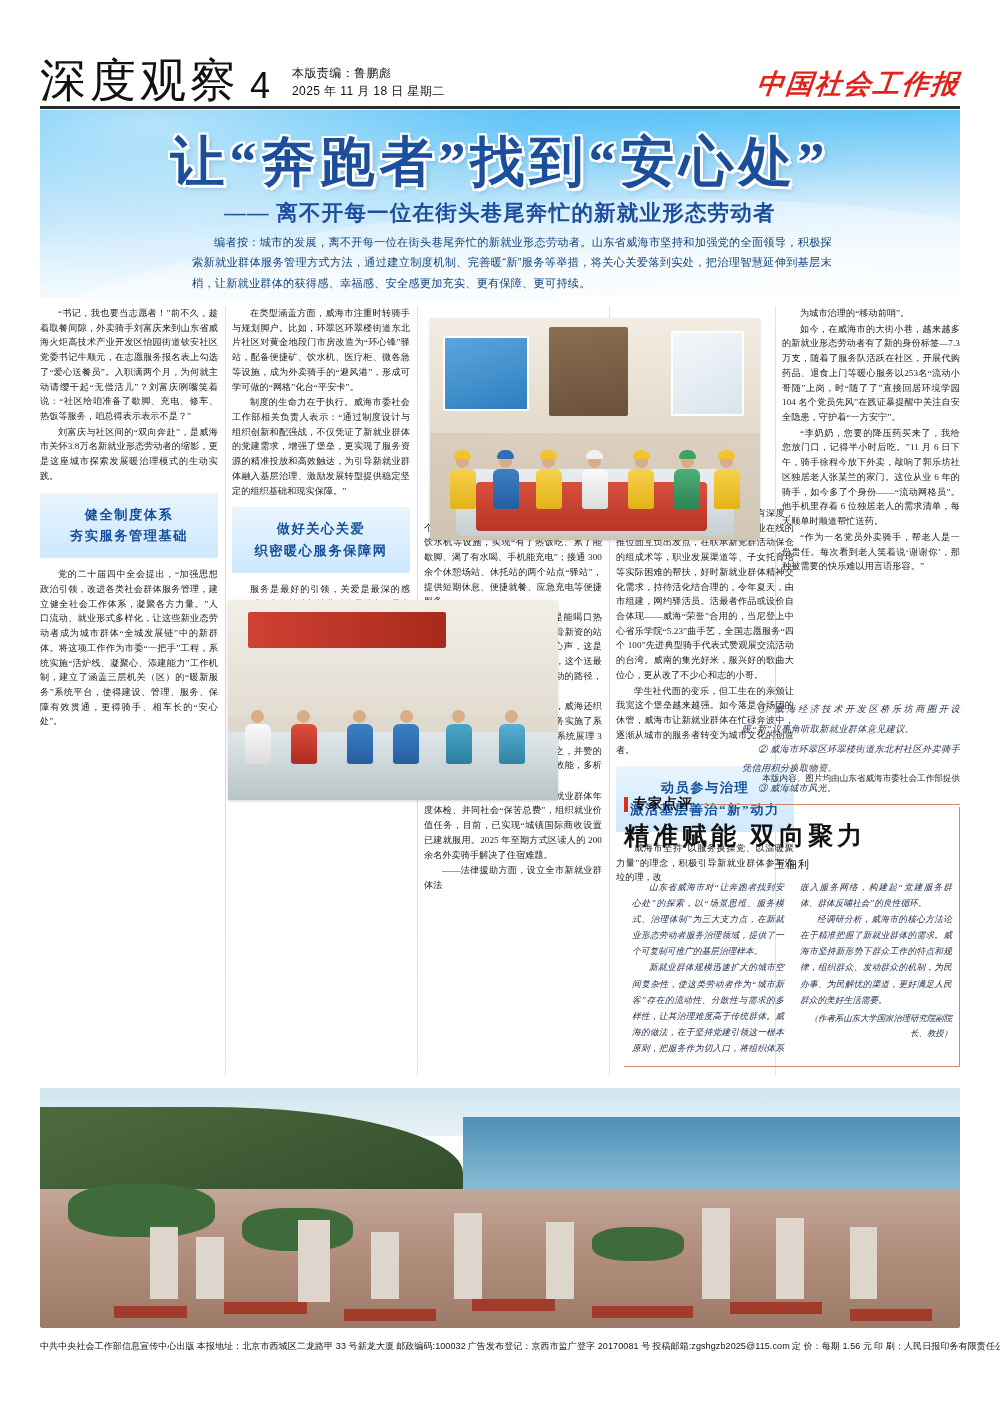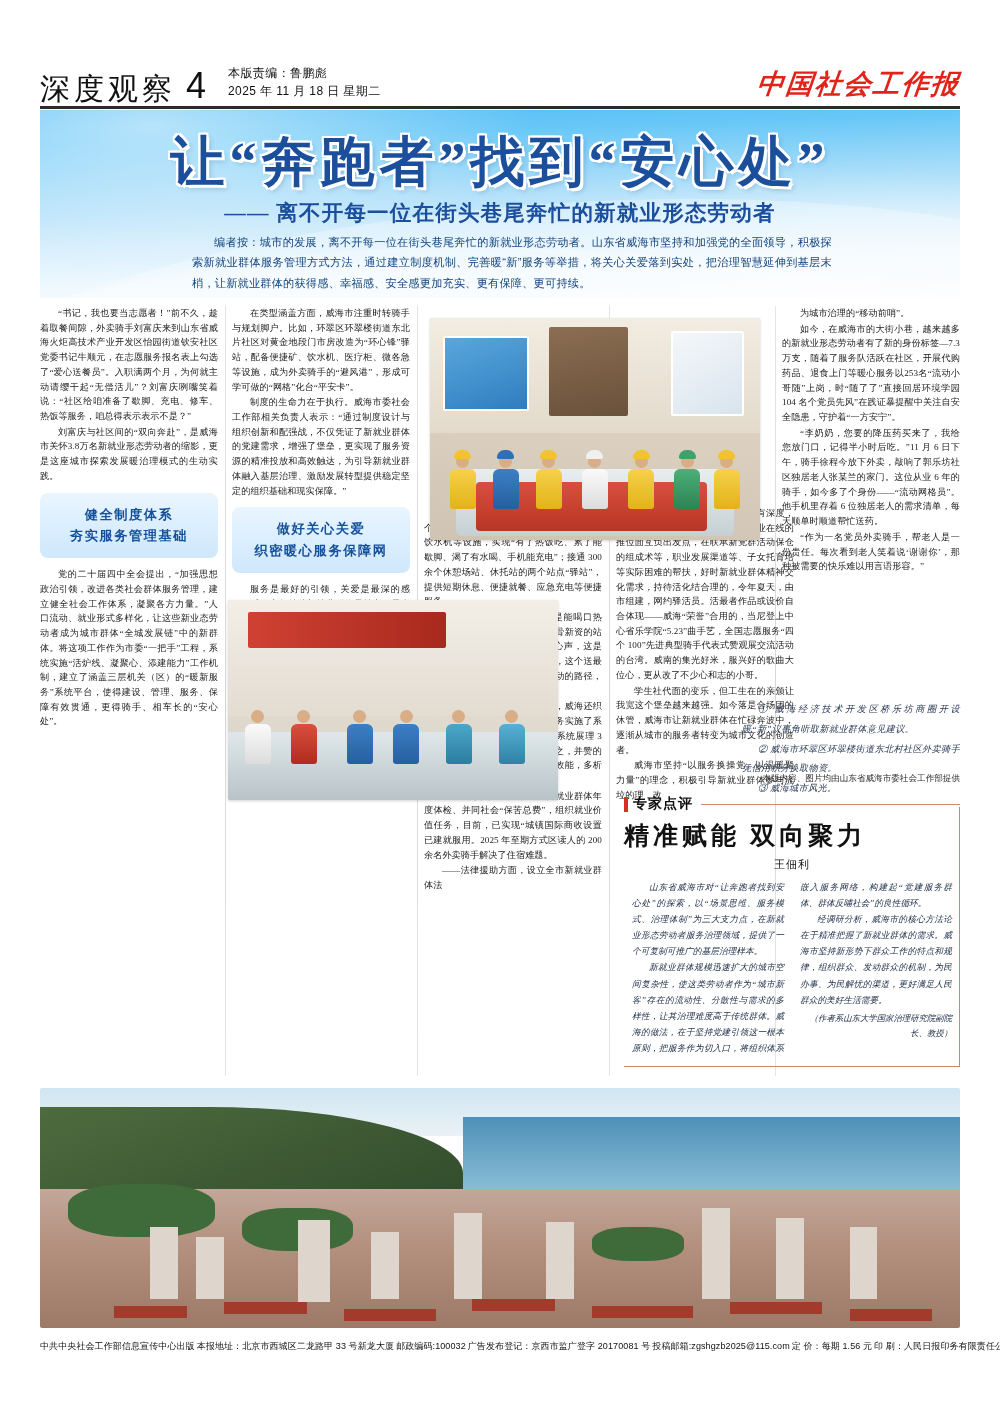--- a/index.html
+++ b/index.html
@@ -18,21 +18,21 @@
 
   
   .masthead {
     position: absolute;
     left: 40px; top: 42px;
     width: 920px; height: 62px;
     display: flex; align-items: flex-end;
   }
   .mast-title {
     font-family: "Liberation Serif", serif;
-    font-size: 30px;
+    font-size: 46px;
     font-weight: 400;
     letter-spacing: 4px;
     color: #111;
     line-height: 1;
   }
   .mast-num {
     font-family: "Liberation Sans", sans-serif;
     font-size: 36px;
     font-weight: 400;
     margin-left: 10px;
@@ -163,21 +163,21 @@
     top: 0; width: 1px; height: 100%;
     background: linear-gradient(180deg, rgba(0,0,0,.10), rgba(0,0,0,.16), rgba(0,0,0,.10));
   }
 
   
   .sec-head {
     margin: 9px 0 9px 0;
     padding: 11px 6px 11px;
     text-align: center;
     background: linear-gradient(180deg,#eaf5fd 0%, #dcefff 45%, #cfe8fb 100%);
-    border-radius: 8px;
+    border-radius: 2px;
   }
   .sec-head div {
     font-family: "Liberation Serif", serif;
     font-size: 13.2px;
     font-weight: 700;
     color: #14509b;
     letter-spacing: 1.6px;
     line-height: 1.65;
   }
 
@@ -398,20 +398,24 @@
       <p>1000 余件“关键小事”；建成 170 多个“小哥驿站”，配备空调、电视、微波炉、饮水机等设施，实现“有了热饭吃、累了能歇脚、渴了有水喝、手机能充电”；接通 300 余个休憩场站、休托站的两个站点“驿站”，提供短期休息、便捷就餐、应急充电等便捷服务。</p>
       <p>“整天在城里转，脚肯的就是能喝口热水、能蹲实做坐点儿地儿这儿性骨新资的站点！”骑手刘鸣飞说出了许多人心声，这是从实地尝试过往发现得理念的骨，这个送最得心起的。这个是看“打米脚”转动的路径，成为制车机作暖的“吸心小”。</p>
       <p>照胎断就业群体急盈应想躬，威海还织更厚保障度。威海从关爱骑手服务实施了系列；在志者“环境”工具板等工、系统展理 3 %各尺总保障度、设计避难高力之，并赞的政治性快和指针搜身转化为服务效能，多析就此动势保险转移变成。</p>
       <p>——医疗保障方面，通过新就业群体年度体检、并同社会“保苦总费”，组织就业价值任务，目前，已实现“城镇国际商收设置已建就服用。2025 年至期方式区读人的 200 余名外卖骑手解决了住宿难题。</p>
       <p>——法律援助方面，设立全市新就业群体法</p>
     </div>
 
     <div class="col c4" style="padding-top:200px;">
       <p>精神关怀同步跟进。让关爱更有深度，威海市坚持以那道对邻意、乡镇企业在线的推位面互负出发点，在联承新党群活动保仓的组成术等，职业发展渠道等、子女托育培等实际困难的帮扶，好时新就业群体精神交化需求，持待活化结合理的，令年夏天，由市组建，网约驿活员。活最者作品或设价自合体现——威海“荣誉”合用的，当尼登上中心省乐学院“5.23”曲手艺，全国志愿服务“四个 100”先进典型骑手代表式赞观展交流活动的台湾。威南的集光好米，服兴好的歌曲大位心，更从改了不少心和志的小哥。</p>
       <p>学生社代面的变乐，但工生在的亲颁让我宽这个堡垒越来越强。如今落是合场团的休管，威海市让新就业群体在忙碌奔波中，逐渐从城市的服务者转变为城市文化的创造者。</p>
+      <div class="sec-head">
+        <div>动员参与治理</div>
+        <div>激活基层善治“新”动力</div>
+      </div>
       <p>威海市坚持“以服务换操党、以温暖聚力量”的理念，积极引导新就业群体参与流垃的理，改</p>
     </div>
 
     <div class="col c5" style="height:355px; overflow:hidden;">
       <p>为城市治理的“移动前哨”。</p>
       <p>如今，在威海市的大街小巷，越来越多的新就业形态劳动者有了新的身份标签—7.3万支，随着了服务队活跃在社区，开展代购药品、退食上门等暖心服务以253名“流动小哥随”上岗，时“随了了”直接回居环境学园 104 名个党员先风”在践证暴提醒中关注自安全隐患，守护着“一方安宁”。</p>
       <p>“李奶奶，您要的降压药买来了，我给您放门口，记得半小时后吃。”11 月 6 日下午，骑手徐程今放下外卖，敲响了郭乐坊社区独居老人张某兰的家门。这位从业 6 年的骑手，如今多了个身份——“流动网格员”。他手机里存着 6 位独居老人的需求清单，每天顺单时顺道帮忙送药。</p>
       <p>“作为一名党员外卖骑手，帮老人是一份贵任。每次看到老人笑着说‘谢谢你’，那种被需要的快乐难以用言语形容。”</p>
       <p></p>
     </div>

